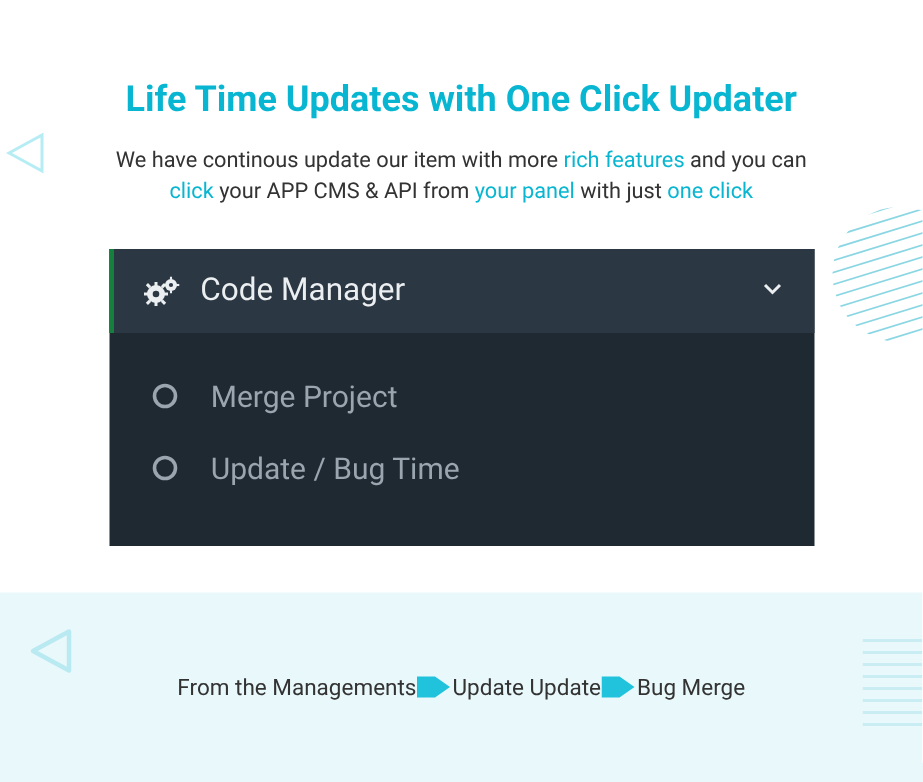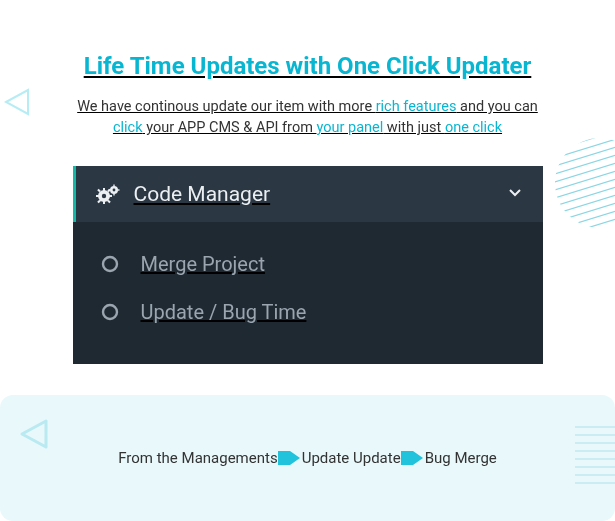--- a/index.html
+++ b/index.html
@@ -20,21 +20,20 @@
     .deco-sphere {
       position: absolute;
       right: -30px;
       top: 138px;
       z-index: 0;
     }
     .content {
       position: relative;
       z-index: 1;
       padding-top: 52px;
-      text-decoration: underline;
     }
     .title {
       text-align: center;
       color: #09b6d1;
       font-size: 24px;
       font-weight: 700;
       margin-bottom: 14px;
     }
     .subtitle {
       text-align: center;
@@ -49,21 +48,21 @@
     .panel {
       width: 470px;
       margin: 0 auto;
       background: #1f2932;
     }
     .panel-header {
       display: flex;
       align-items: center;
       background: #2b3743;
       padding: 16px 20px 16px 20px;
-      border-left: 3px solid #14b8a6;
+      border-left: 3px solid #15803d;
       color: #fff;
     }
     .panel-header .gears { margin-right: 14px; display: flex; align-items: center; }
     .panel-header .label { font-size: 21px; flex: 1; color: #eceff2; }
     .panel-header .chev { color: #eceff2; }
     .panel-body {
       padding: 18px 20px 28px 20px;
     }
     .menu-item {
       display: flex;
@@ -77,21 +76,20 @@
       position: absolute;
       bottom: 0;
       left: 0;
       right: 0;
       height: 126px;
       background: #e9f8fb;
       display: flex;
       align-items: center;
       justify-content: center;
       overflow: hidden;
-      border-radius: 13px;
     }
     .footer-text {
       color: #333;
       font-size: 15px;
     }
     .tag-arrow {
       display: inline-flex;
       align-items: center;
     }
     .footer-deco-left {

